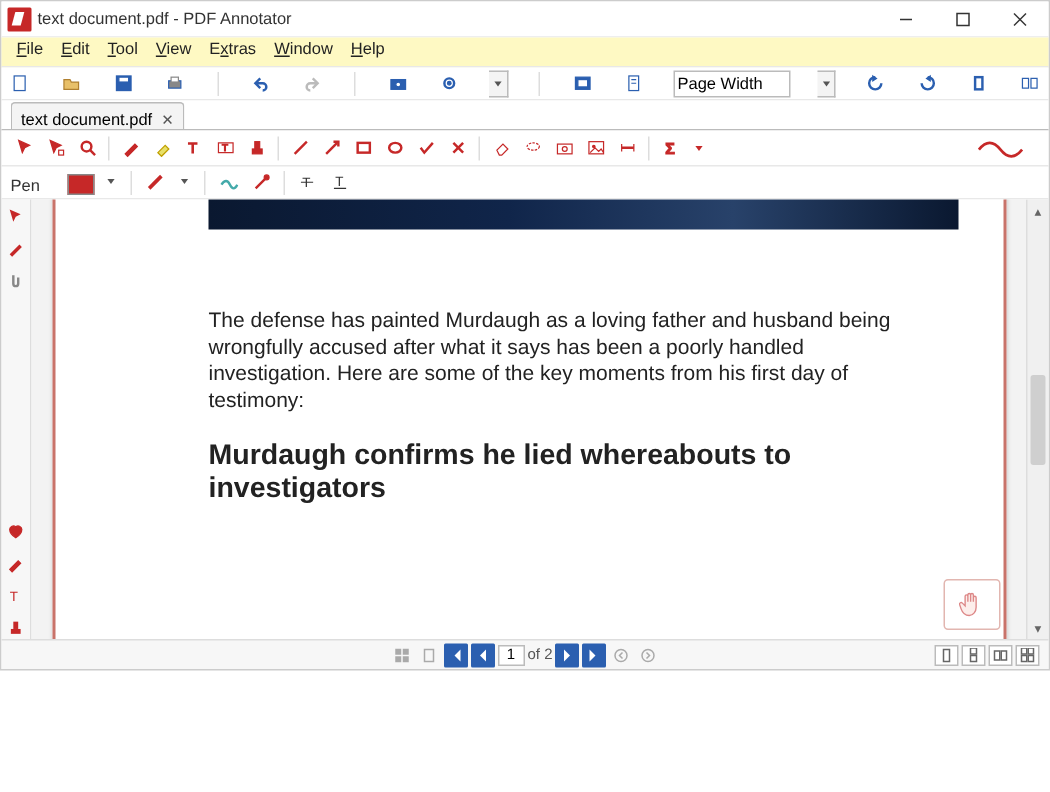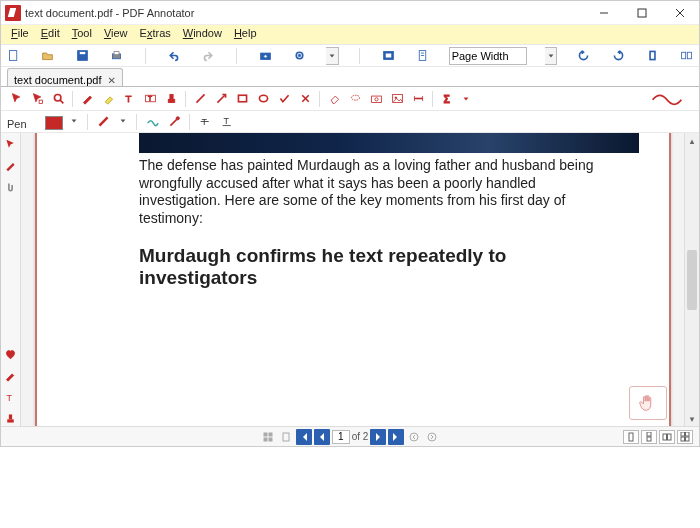--- a/index.html
+++ b/index.html
@@ -41,21 +41,21 @@
   .sidebar .gap { flex: 0 0 140px; }
   .sidebar .heart svg { fill: #c62828; stroke: #c62828; }
   .sidebar .brush svg { fill: #c62828; stroke: #c62828; }
   .docarea { flex: 1; background: #f3f3f3; position: relative; overflow: hidden; }
   .vscroll { position: absolute; right: 0; top: 0; bottom: 0; width: 15px; background: #f0f0f0; border-left: 1px solid #ddd; }
   .vscroll .thumb { position: absolute; top: 40%; left: 2px; right: 2px; height: 60px; background: #cfcfcf; border-radius: 2px; }
   .vscroll .arrow { position: absolute; left: 0; right: 0; height: 15px; display: flex; align-items: center; justify-content: center; font-size: 9px; color: #666; }
   .page { position: absolute; left: 14px; right: 28px; top: -6px; height: 358px; background: #fff; border: 2px solid #c9736a; box-shadow: 0 1px 3px rgba(0,0,0,0.2); }
   .page .imgplace { position: absolute; top: 0; left: 102px; right: 30px; height: 24px; background: linear-gradient(90deg, #0a1830 0%, #10254a 40%, #28426a 70%, #0a1830 100%); }
   .page .body { position: absolute; top: 28px; left: 102px; right: 50px; font-family: Arial, Helvetica, sans-serif; color: #222; }
-  .page .body .p1 { font-size: 14px; line-height: 1.25; }
+  .page .body .p1 { font-size: 14px; line-height: 1.25; margin-top: 48px; }
   .page .body h3 { font-size: 19px; font-weight: bold; margin-top: 18px; margin-bottom: 2px; line-height: 1.15; }
   .page .body .p2 { font-size: 14px; line-height: 1.25; }
   .page2 { position: absolute; left: 14px; right: 28px; top: 360px; height: 38px; background: #fff; border: 2px solid #000; border-top: 2px solid #000; }
   .panbtn { position: absolute; right: 32px; bottom: 6px; width: 38px; height: 34px; border: 1px solid #e2b6b0; background: #fff; border-radius: 3px; display: flex; align-items: center; justify-content: center; }
   .panbtn svg { width: 22px; height: 22px; stroke: #d88; fill: #fce6e2; }
   .statusbar { height: 20px; background: #f7f7f7; border-top: 1px solid #ddd; display: flex; align-items: center; justify-content: center; gap: 3px; position: relative; }
   .navcluster { display: flex; align-items: center; gap: 2px; }
   .navbtn { width: 16px; height: 16px; background: #2b5fb0; display: flex; align-items: center; justify-content: center; border-radius: 1px; }
   .navbtn svg { width: 10px; height: 10px; fill: #fff; }
   .navbtn.light { background: transparent; }
@@ -422,21 +422,21 @@
             <rect x="6" y="3" width="4" height="6" fill="#c62828"></rect>
           </svg>
         </div>
     </div>
 
     <div class="docarea">
       <div class="page">
         <div class="imgplace"></div>
         <div class="body">
           <div class="p1">The defense has painted Murdaugh as a loving father and husband being wrongfully accused after what it says has been a poorly handled investigation. Here are some of the key moments from his first day of testimony:</div>
-          <h3>Murdaugh confirms he text repeatedly to investigators</h3>
+          <h3>Murdaugh confirms he lied whereabouts to investigators</h3>
         </div>
       </div>
       <div class="page2"></div>
 
       <div class="vscroll">
         <div class="arrow" style="top:0">▴</div>
         <div class="thumb"></div>
         <div class="arrow" style="bottom:0">▾</div>
       </div>
 

